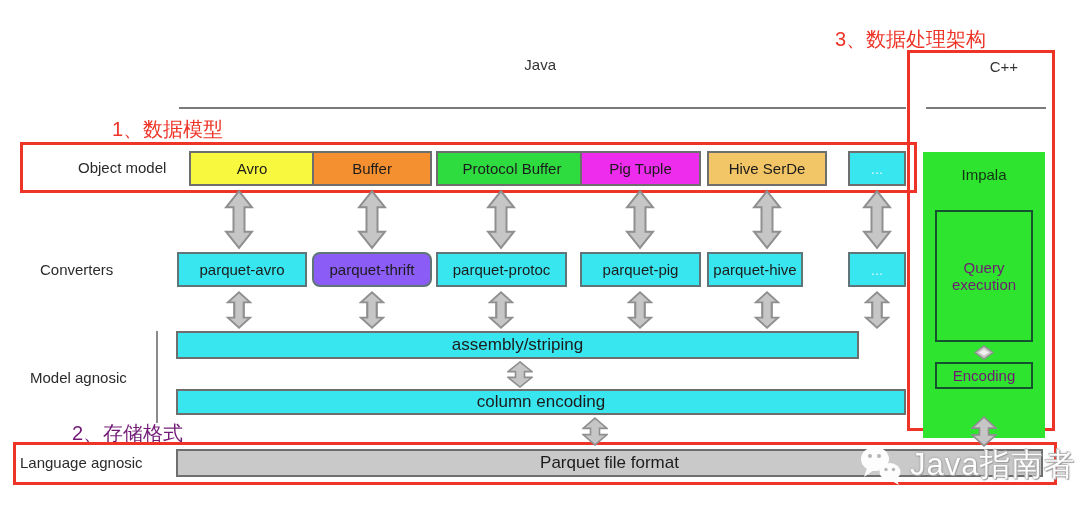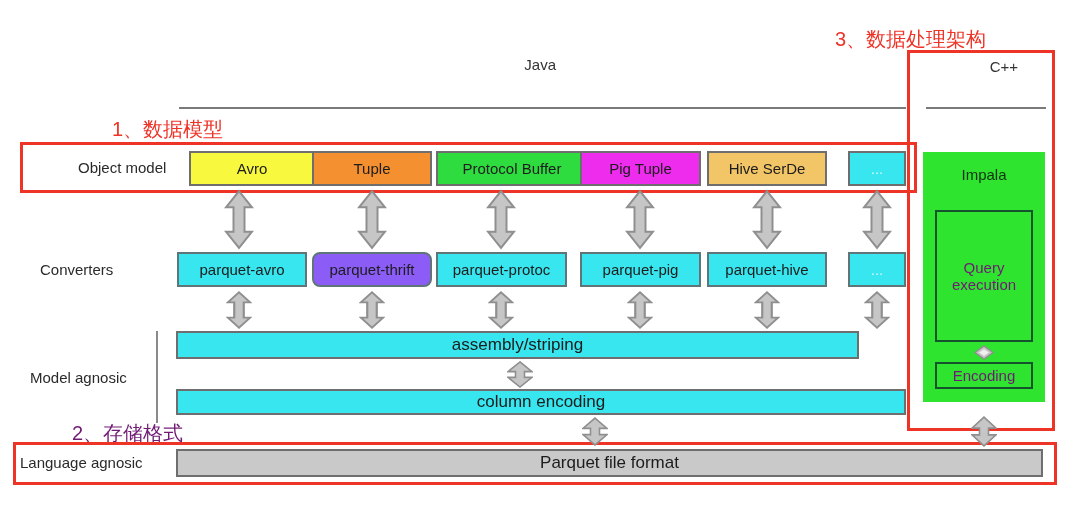--- a/index.html
+++ b/index.html
@@ -58,21 +58,21 @@
   <div class="abs red-ann" style="left:112px;top:116px;color:#ee3327;">1、数据模型</div>
   <div class="abs red-ann" style="left:72px;top:420px;color:#701a75;">2、存储格式</div>
   <div class="abs red-ann" style="left:835px;top:26px;color:#ee3327;">3、数据处理架构</div>
 
   <div class="red-frame" style="left:20px;top:142px;width:897px;height:51px;"></div>
   <div class="red-frame" style="left:13px;top:442px;width:1044px;height:43px;"></div>
   <div class="red-frame" style="left:907px;top:50px;width:148px;height:381px;"></div>
 
   <div class="abs rowlabel" style="left:30px;top:159px;margin-left:48px;">Object model</div>
   <div class="mbox" style="left: 177px; top: 151px; width: 126px; background-color: rgb(248, 248, 62); margin-left: 12px;">Avro</div>
-  <div class="mbox" style="left: 312px; top: 151px; width: 120px; background-color: rgb(245, 144, 48);">Tuple</div>
+  <div class="mbox" style="left: 312px; top: 151px; width: 120px; background-color: rgb(245, 144, 48);">Buffer</div>
   <div class="mbox" style="left: 436px; top: 151px; width: 152px; background-color: rgb(46, 220, 64);">Protocol Buffer</div>
   <div class="mbox" style="left: 580px; top: 151px; width: 121px; background-color: rgb(238, 44, 238);">Pig Tuple</div>
   <div class="mbox" style="left: 707px; top: 151px; width: 120px; background-color: rgb(242, 197, 102);">Hive SerDe</div>
   <div class="mbox dots" style="left: 848px; top: 151px; width: 58px; background-color: rgb(56, 230, 239);">...</div>
 
   <div class="arrow" style="left:224px;top:189px;width:30px;height:61px;">
       <svg viewBox="0 0 30 60" preserveAspectRatio="none">
         <path d="M15 2 L28 18 H20.5 V42 H28 L15 58 L2 42 H9.5 V18 H2 Z" fill="#c6c6c6" stroke="#8f8f8f" stroke-width="2"></path>
       </svg>
     </div>
@@ -100,21 +100,21 @@
       <svg viewBox="0 0 30 60" preserveAspectRatio="none">
         <path d="M15 2 L28 18 H20.5 V42 H28 L15 58 L2 42 H9.5 V18 H2 Z" fill="#c6c6c6" stroke="#8f8f8f" stroke-width="2"></path>
       </svg>
     </div>
 
   <div class="abs rowlabel" style="left:40px;top:261px;">Converters</div>
   <div class="mbox cyan-border" style="left: 177px; top: 252px; width: 130px; background-color: rgb(56, 230, 239);">parquet-avro</div>
   <div class="mbox cyan-border" style="left: 312px; top: 252px; width: 120px; background-color: #8b5cf6; border-radius: 8px;">parquet-thrift</div>
   <div class="mbox cyan-border" style="left: 436px; top: 252px; width: 131px; background-color: rgb(56, 230, 239);">parquet-protoc</div>
   <div class="mbox cyan-border" style="left: 580px; top: 252px; width: 121px; background-color: rgb(56, 230, 239);">parquet-pig</div>
-  <div class="mbox cyan-border" style="left: 707px; top: 252px; width: 120px; background-color: rgb(56, 230, 239);">parquet-hive</div>
+  <div class="mbox cyan-border" style="left: 707px; top: 252px; width: 96px; background-color: rgb(56, 230, 239);">parquet-hive</div>
   <div class="mbox cyan-border dots" style="left: 848px; top: 252px; width: 58px; background-color: rgb(56, 230, 239);">...</div>
 
   <div class="arrow" style="left:226px;top:291px;width:26px;height:38px;">
       <svg viewBox="0 0 30 60" preserveAspectRatio="none">
         <path d="M15 2 L28 18 H20.5 V42 H28 L15 58 L2 42 H9.5 V18 H2 Z" fill="#c6c6c6" stroke="#8f8f8f" stroke-width="2.5"></path>
       </svg>
     </div>
   <div class="arrow" style="left:359px;top:291px;width:26px;height:38px;">
       <svg viewBox="0 0 30 60" preserveAspectRatio="none">
         <path d="M15 2 L28 18 H20.5 V42 H28 L15 58 L2 42 H9.5 V18 H2 Z" fill="#c6c6c6" stroke="#8f8f8f" stroke-width="2.5"></path>
@@ -152,31 +152,46 @@
   <div class="bar cyan-border" style="left: 176px; top: 389px; width: 730px; height: 26px; background-color: rgb(56, 230, 239);">column encoding</div>
   <div class="arrow" style="left:582px;top:417px;width:26px;height:29px;">
       <svg viewBox="0 0 26 28" preserveAspectRatio="none">
         <path d="M13 1 L25 11 H17.5 V17 H25 L13 27 L1 17 H8.5 V11 H1 Z" fill="#c6c6c6" stroke="#8f8f8f" stroke-width="1.6"></path>
       </svg>
     </div>
 
   <div class="abs rowlabel" style="left:20px;top:454px;">Language agnosic</div>
   <div class="bar" style="left: 176px; top: 449px; width: 867px; height: 28px; background-color: rgb(201, 201, 201);">Parquet file format</div>
 
-  <div class="impala" style="left: 923px; top: 152px; width: 122px; height: 250px; background-color: rgb(46, 228, 46);">
+  <div class="impala" style="left: 923px; top: 152px; width: 122px; height: 286px; background-color: rgb(46, 228, 46);">
     <div style="margin-top:14px;">Impala</div>
   </div>
   <div class="inner-green" style="left:935px;top:210px;width:98px;height:132px;">Query execution</div>
   <div class="arrow" style="left:973px;top:345px;width:22px;height:15px;">
       <svg viewBox="0 0 22 16" preserveAspectRatio="none">
         <path d="M11 1 L20 8 L11 15 L2 8 Z" fill="#c6c6c6" stroke="#8f8f8f" stroke-width="1.4"></path>
         <path d="M11 4.5 L16 8 L11 11.5 L6 8 Z" fill="#efefef"></path>
       </svg>
     </div>
   <div class="inner-green" style="left:935px;top:362px;width:98px;height:27px;">Encoding</div>
   <div class="arrow" style="left:971px;top:416px;width:26px;height:31px;">
       <svg viewBox="0 0 26 28" preserveAspectRatio="none">
         <path d="M13 1 L25 11 H17.5 V17 H25 L13 27 L1 17 H8.5 V11 H1 Z" fill="#c6c6c6" stroke="#8f8f8f" stroke-width="1.6"></path>
       </svg>
     </div>
 
+  <div class="wm" style="left:858px;top:444px;">
+    <span style="width:46px;height:42px;display:inline-block;">
+      <svg viewBox="0 0 46 42">
+        <ellipse cx="17" cy="15" rx="14" ry="12" fill="#fdfdfd"></ellipse>
+        <path d="M9 24 L6 33 L16 26 Z" fill="#fdfdfd"></path>
+        <circle cx="12" cy="12" r="2" fill="#b5b5b5"></circle>
+        <circle cx="21" cy="12" r="2" fill="#b5b5b5"></circle>
+        <ellipse cx="32" cy="28" rx="10.5" ry="9" fill="#fdfdfd"></ellipse>
+        <path d="M38 34 L41 41 L32 36 Z" fill="#fdfdfd"></path>
+        <circle cx="28" cy="25.5" r="1.7" fill="#b5b5b5"></circle>
+        <circle cx="35.5" cy="25.5" r="1.7" fill="#b5b5b5"></circle>
+      </svg>
+    </span>
+    <span class="wm-text">Java指南者</span>
+  </div>
 
 </div>
 
 </body></html>

